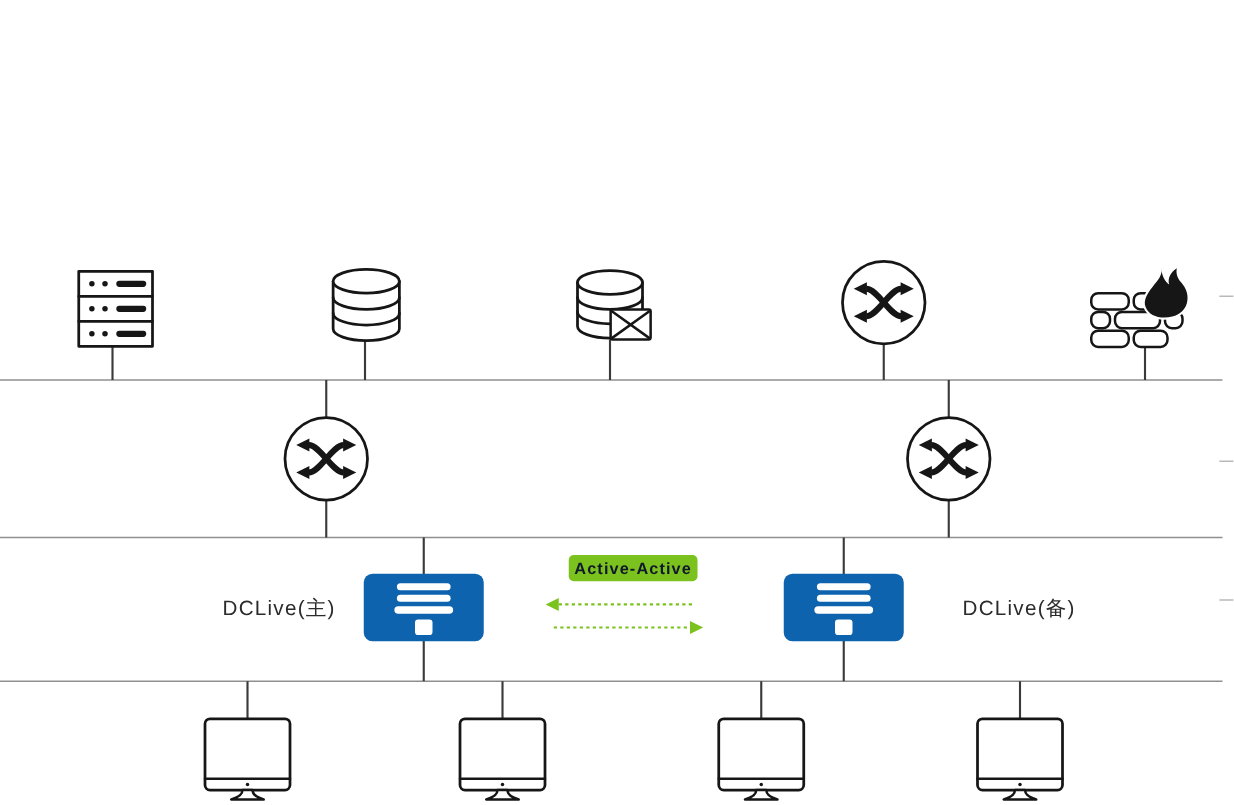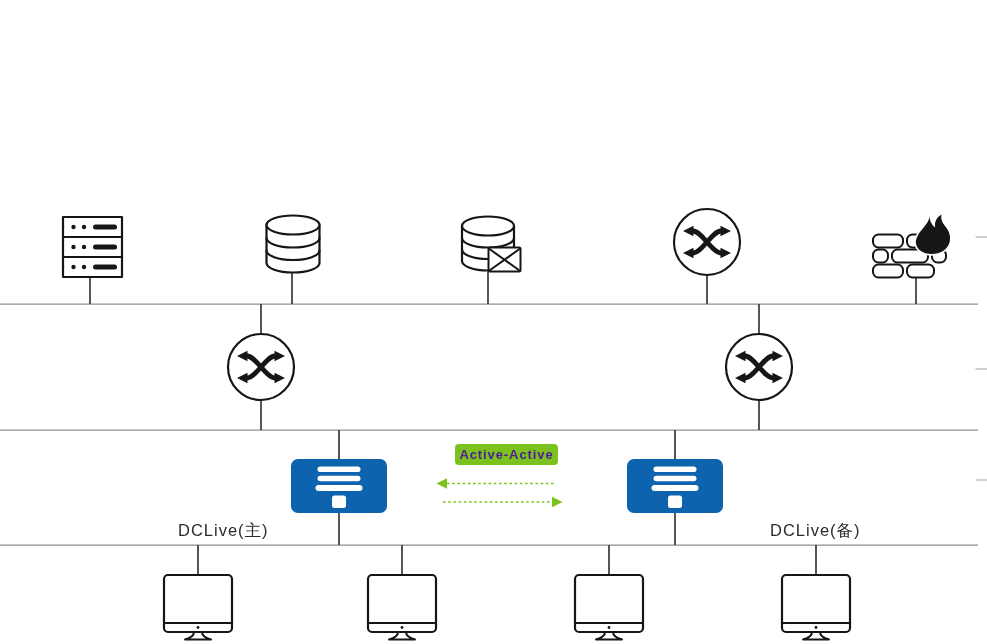--- a/index.html
+++ b/index.html
@@ -16,23 +16,23 @@
   .ic{stroke:var(--ink);stroke-width:2.2;fill:#fff;stroke-linejoin:round;stroke-linecap:round;}
   .icl{stroke:var(--ink);stroke-width:2;fill:none;stroke-linecap:round;}
   .ink{fill:var(--ink);stroke:none;}
   .blue{fill:var(--blue);stroke:none;}
   .wht{fill:#fff;stroke:none;}
   .swline{stroke:var(--ink);stroke-width:4.8;fill:none;stroke-linecap:butt;}
   .gdash{stroke:var(--green);stroke-width:1.7;stroke-dasharray:2.6 2.6;fill:none;}
   .ghead{fill:var(--green);stroke:none;}
   .flame{fill:var(--ink);stroke:#fff;stroke-width:3.5;paint-order:stroke;}
   .label{position:absolute;font-size:16.5px;font-weight:500;color:var(--label);
-         letter-spacing:1px;white-space:nowrap;line-height:20px;margin-top:43px;}
+         letter-spacing:1px;white-space:nowrap;line-height:20px;}
   .badge{position:absolute;left:455px;top:444px;width:103px;height:21px;line-height:21px;
-         background:var(--green);color:#4c1d95;border-radius:4px;text-align:center;
+         background:var(--green);color:#0f172a;border-radius:4px;text-align:center;
          font-size:13px;font-weight:600;letter-spacing:0.9px;white-space:nowrap;}
 </style>
 </head>
 <body>
 
 <div class="stage">
 
   <svg width="987" height="644" viewBox="0 0 987 644">
     <defs>
       <g id="sw-glyph">

